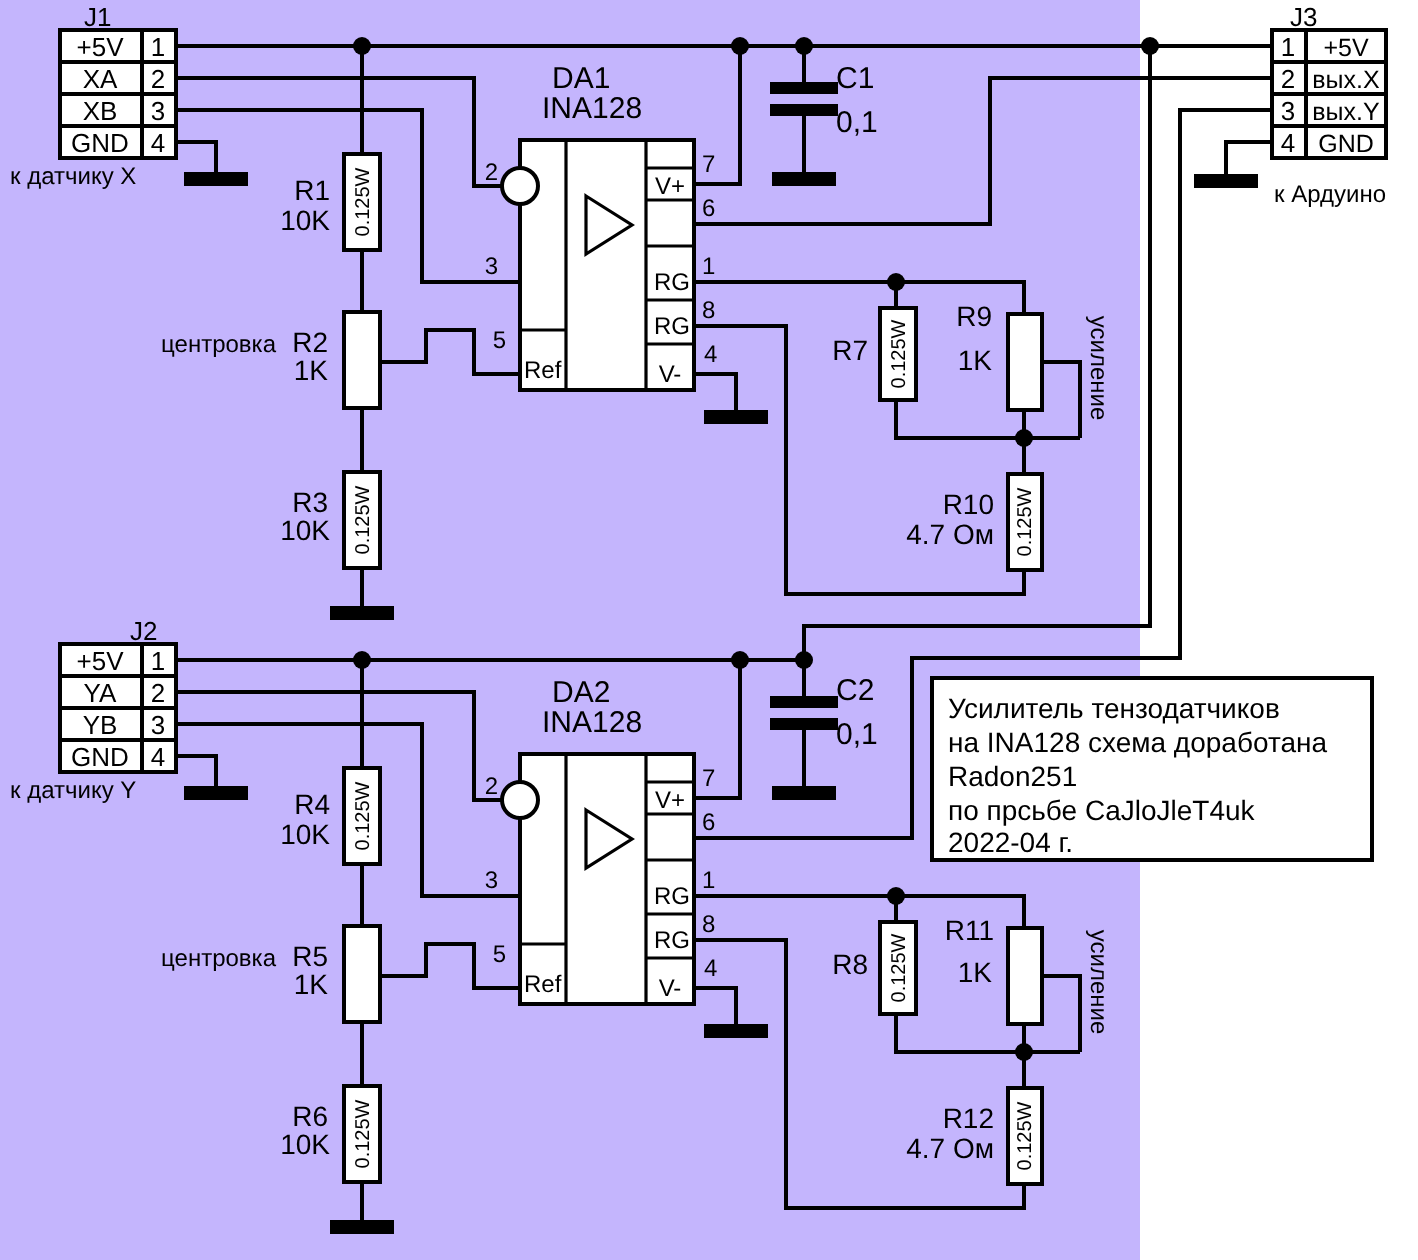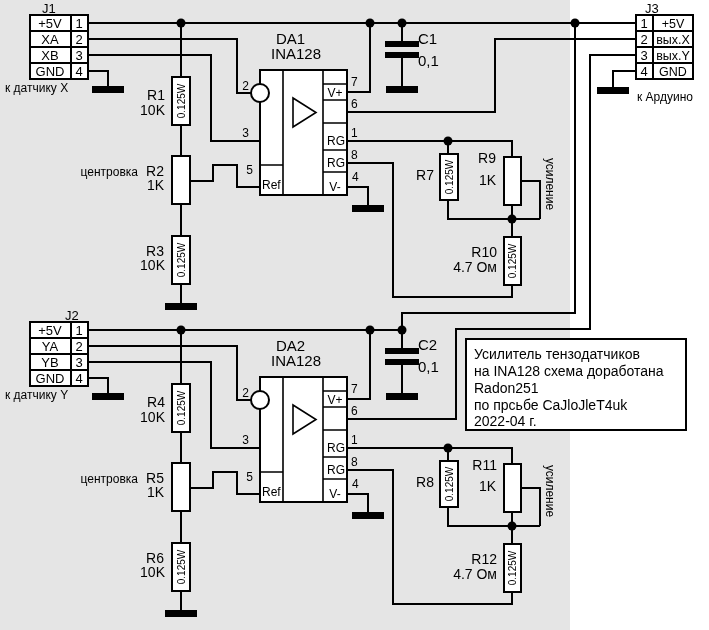--- a/index.html
+++ b/index.html
@@ -1,16 +1,16 @@
 <!DOCTYPE html>
 <html><head>
 <meta charset="utf-8">
 <style>
   html,body{margin:0;padding:0;background:#ffffff;}
-  .page{width:570px;height:630px;background:#e5e5e5;position:relative;font-family:"Liberation Sans",sans-serif;}
+  .page{width:570px;height:630px;background:#c4b5fd;position:relative;font-family:"Liberation Sans",sans-serif;}
   svg{display:block;}
   svg text{fill:#000;font-family:"Liberation Sans","DejaVu Sans",sans-serif;}
   .wire{stroke:#000;stroke-width:2;fill:none;}
   .thin{stroke:#000;stroke-width:1.6;fill:none;}
   .body{fill:#fff;stroke:#000;stroke-width:2;}
   .solid{fill:#000;stroke:none;}
   .t13{font-size:13px;} .t12{font-size:12px;} .t125{font-size:12.5px;}
   .t14{font-size:14px;} .t15{font-size:15px;} .t10{font-size:10px;}
   .mid{text-anchor:middle;} .end{text-anchor:end;}
 </style>

